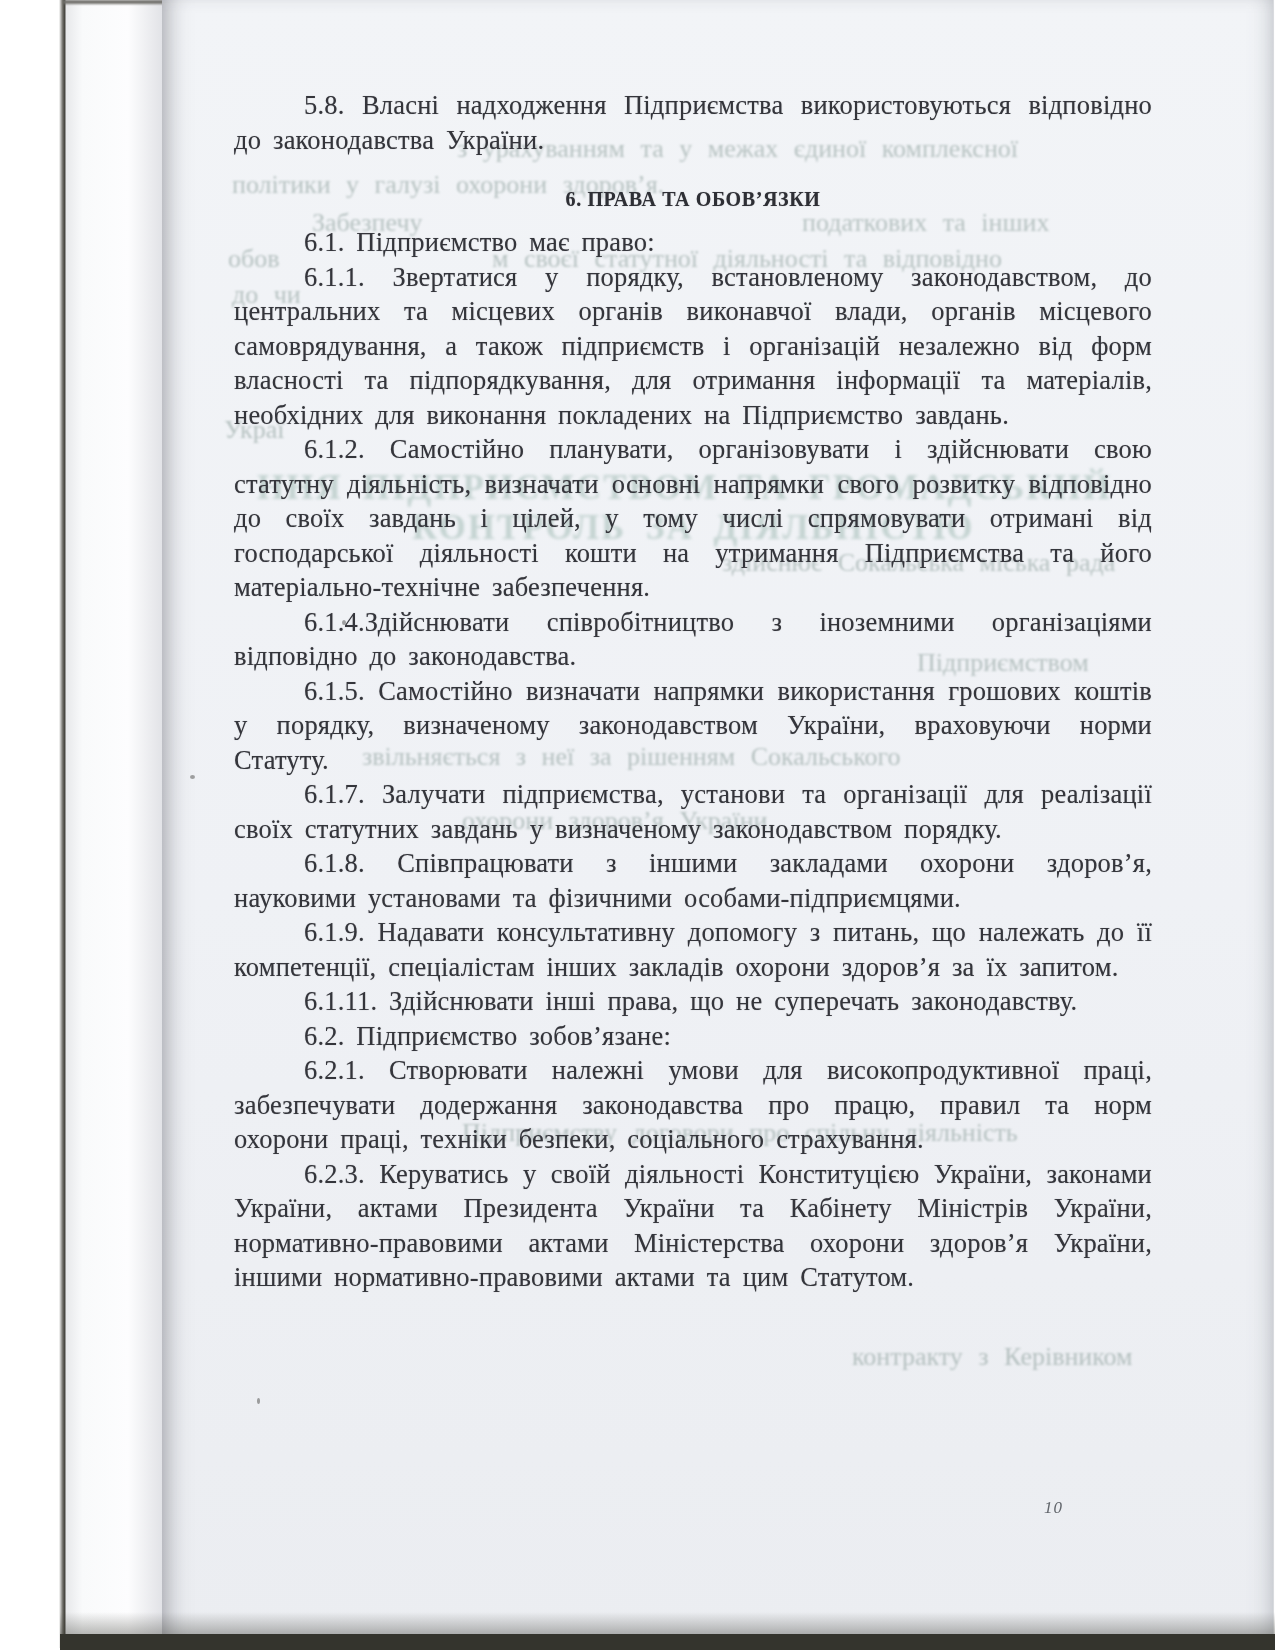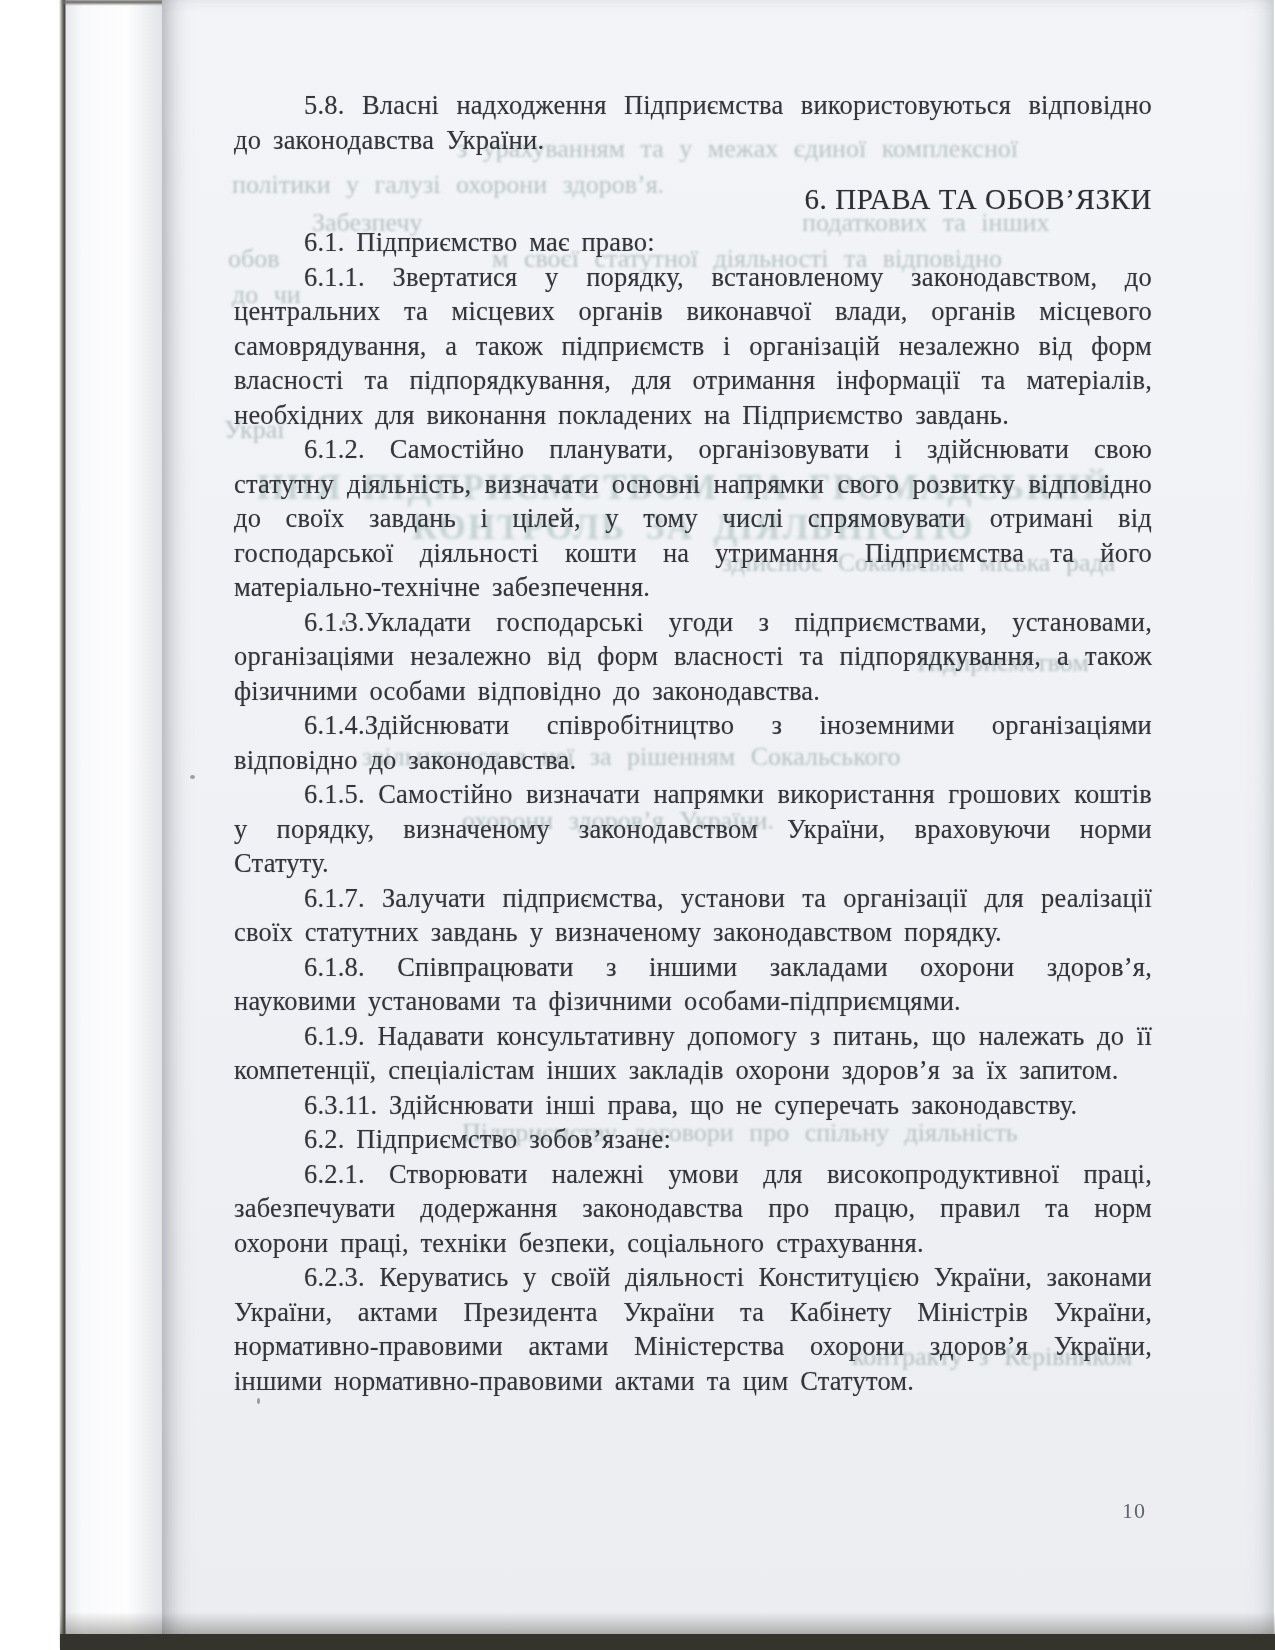--- a/index.html
+++ b/index.html
@@ -18,23 +18,23 @@
         box-shadow:inset 20px 0 26px -18px rgba(60,60,70,.5), inset -16px 0 24px -18px rgba(110,115,125,.55);}
   .right-edge{position:absolute;left:1246px;top:0;width:29px;height:1650px;background:#fdfdfe;
         border-left:1px solid #d9dbde;}
   .bottom-shadow{position:absolute;left:33px;top:1612px;width:1242px;height:24px;
         background:linear-gradient(180deg,rgba(60,60,52,0),rgba(60,60,52,.38));}
   .scan-bottom-bar{position:absolute;left:33px;top:1634px;width:1242px;height:16px;background:#34342d;}
   
   .text-layer{position:absolute;left:72px;top:88px;width:918px;color:#34353b;}
   .para{font-size:26.5px;line-height:34.5px;text-align:justify;text-indent:70px;margin:0;
         letter-spacing:.2px;word-spacing:5px;text-shadow:0 0 1px rgba(52,53,58,.38);}
-  .heading{font-size:29px;line-height:36px;font-weight:normal;text-align:right;text-indent:0;
+  .heading{font-size:20px;line-height:36px;font-weight:bold;text-align:center;text-indent:0;
         margin:24px 0 8px 0;letter-spacing:.6px;color:#2e2f35;text-shadow:0 0 1px rgba(46,47,53,.4);}
-  .page-number{position:absolute;left:960px;top:1498px;font-size:22px;color:#62666c;letter-spacing:1px;}
+  .page-number{position:absolute;left:882px;top:1498px;font-size:17px;color:#62666c;letter-spacing:1px;font-style:italic;}
   
   .bleed-layer{position:absolute;left:0;top:0;width:100%;height:100%;pointer-events:none;}
   .bleed{position:absolute;white-space:nowrap;font-size:26px;color:#7d928d;opacity:.5;
         filter:blur(1.1px);word-spacing:9px;}
   .bleed-big{font-size:35px;font-weight:bold;color:#7fa398;opacity:.38;filter:blur(1.8px);letter-spacing:2px;}
   
   .speck{position:absolute;background:#5a5a58;border-radius:50%;opacity:.55;}
 </style>
 </head>
 <body>
@@ -63,27 +63,26 @@
       <div class="bleed" style="left:300px;top:1118px;">Підприємству договори про спільну діяльність</div>
       <div class="bleed" style="left:690px;top:1342px;">контракту з Керівником</div>
     </div>
 
     <div class="text-layer">
       <p class="para">5.8. Власні надходження Підприємства використовуються відповідно до законодавства України.</p>
       <h2 class="heading">6. ПРАВА ТА ОБОВ’ЯЗКИ</h2>
       <p class="para">6.1. Підприємство має право:</p>
       <p class="para">6.1.1. Звертатися у порядку, встановленому законодавством, до центральних та місцевих органів виконавчої влади, органів місцевого самоврядування, а також підприємств і організацій незалежно від форм власності та підпорядкування, для отримання інформації та матеріалів, необхідних для виконання покладених на Підприємство завдань.</p>
       <p class="para">6.1.2. Самостійно планувати, організовувати і здійснювати свою статутну діяльність, визначати основні напрямки свого розвитку відповідно до своїх завдань і цілей, у тому числі спрямовувати отримані від господарської діяльності кошти на утримання Підприємства та його матеріально-технічне забезпечення.</p>
-      <p class="para">6.1.3.Укладати господарські угоди з підприємствами, установами, організаціями незалежно від форм власності та підпорядкування, а також фізичними особами відповідно до законодавства.</p>
       <p class="para">6.1.4.Здійснювати співробітництво з іноземними організаціями відповідно до законодавства.</p>
       <p class="para">6.1.5. Самостійно визначати напрямки використання грошових коштів у порядку, визначеному законодавством України, враховуючи норми Статуту.</p>
       <p class="para">6.1.7. Залучати підприємства, установи та організації для реалізації своїх статутних завдань у визначеному законодавством порядку.</p>
       <p class="para">6.1.8. Співпрацювати з іншими закладами охорони здоров’я, науковими установами та фізичними особами-підприємцями.</p>
       <p class="para">6.1.9. Надавати консультативну допомогу з питань, що належать до її компетенції, спеціалістам інших закладів охорони здоров’я за їх запитом.</p>
-      <p class="para">6.3.11. Здійснювати інші права, що не суперечать законодавству.</p>
+      <p class="para">6.1.11. Здійснювати інші права, що не суперечать законодавству.</p>
       <p class="para">6.2. Підприємство зобов’язане:</p>
       <p class="para">6.2.1. Створювати належні умови для високопродуктивної праці, забезпечувати додержання законодавства про працю, правил та норм охорони праці, техніки безпеки, соціального страхування.</p>
       <p class="para">6.2.3. Керуватись у своїй діяльності Конституцією України, законами України, актами Президента України та Кабінету Міністрів України, нормативно-правовими актами Міністерства охорони здоров’я України, іншими нормативно-правовими актами та цим Статутом.</p>
     </div>
 
     <div class="page-number">10</div>
 
     <div class="speck" style="left:180px;top:620px;width:4px;height:5px;"></div>
     <div class="speck" style="left:28px;top:775px;width:5px;height:4px;"></div>
     <div class="speck" style="left:95px;top:1398px;width:3px;height:6px;"></div>

